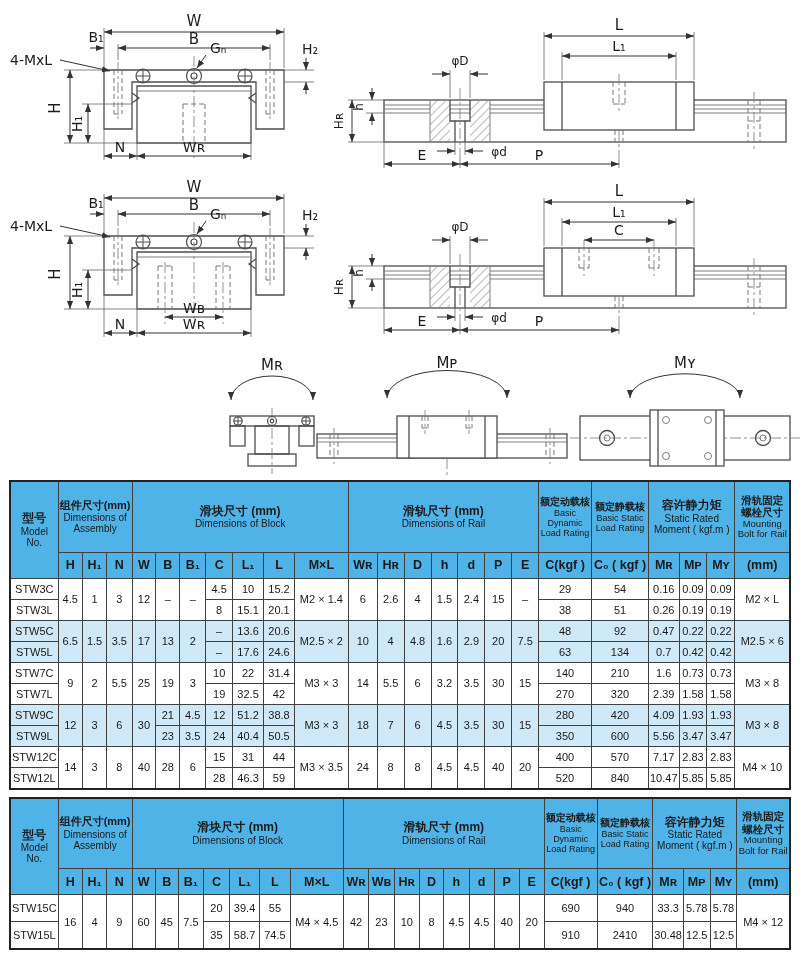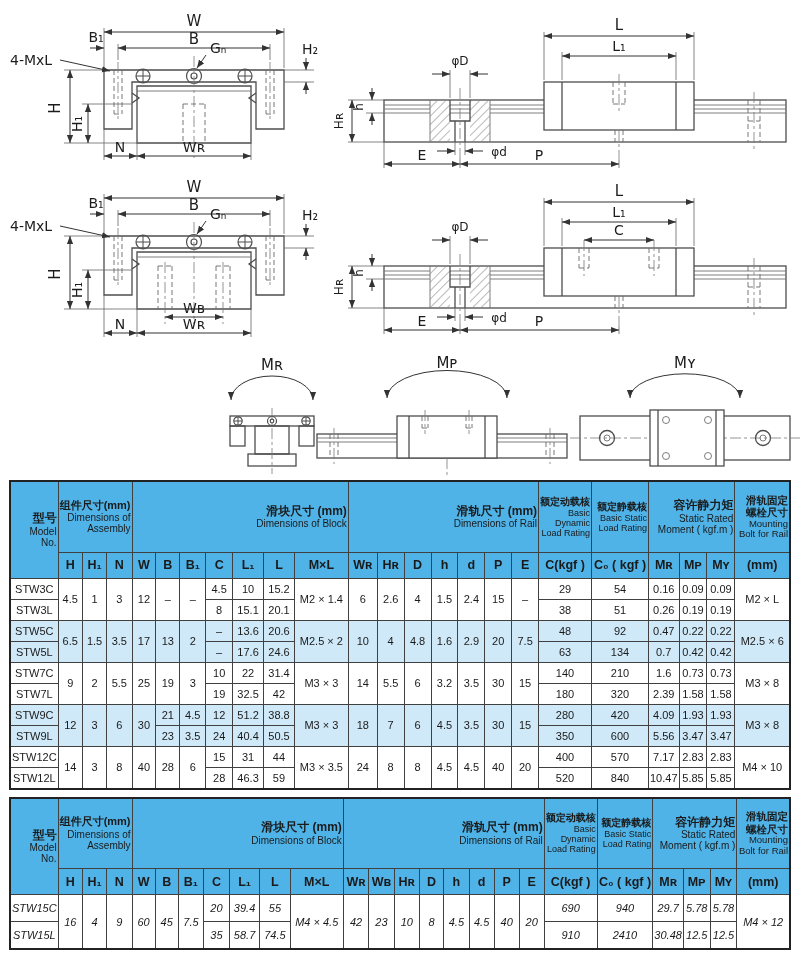--- a/index.html
+++ b/index.html
@@ -21,33 +21,33 @@
   .scr circle{fill:none;stroke:#4d4d4d;stroke-width:1.2;}
   .scr line{stroke:#4d4d4d;stroke-width:1;}
   .lbl{fill:#1c1c1c;font-family:"DejaVu Sans","Liberation Sans",sans-serif;font-size:14px;text-anchor:middle;}
   .lbs{font-size:12px;}
   .lbm{font-size:15px;}
   .as{text-anchor:start;}
   
   .tables{padding:0 9px;}
   table.spec{border-collapse:collapse;table-layout:fixed;border:2px solid #222;margin:0 auto 7px auto;}
   table.spec th,table.spec td{border:1px solid #404040;overflow:hidden;}
-  table.spec th.gh{background:#4fb3e8;padding:1px 1px;vertical-align:middle;text-align:right;}
+  table.spec th.gh{background:#4fb3e8;padding:1px 1px;vertical-align:middle;text-align:center;}
   table.spec thead tr:first-child{height:71px;}
   .gh .zh{font-size:12px;font-weight:700;line-height:1.2;}
   .gh .en{font-size:10px;font-weight:400;line-height:1.12;}
   th.gh.asm .zh{font-size:11px;white-space:nowrap;}
   th.gh.ld .zh{font-size:10px;white-space:nowrap;}
   th.gh.ld .en{font-size:9px;}
   th.gh.bolt .zh{font-size:10.5px;}
   th.gh.bolt .en{font-size:9.5px;}
   th.ch{background:#4fb3e8;font-size:12.5px;font-weight:700;height:25px;text-align:center;padding:0;white-space:nowrap;}
   table.spec td{font-size:11px;text-align:center;height:20px;padding:0 1px;background:#fff;white-space:nowrap;}
   table.spec tr.shade td{background:#cfe9f8;}
-  table.t2 td{height:26px;font-style:italic;}
+  table.t2 td{height:26px;}
 </style>
 </head>
 <body>
 
 <div class="page">
   <div class="diagrams">
 
     <div class="drow">
 
       <svg width="330" height="166" viewBox="0 0 330 166">
@@ -586,21 +586,21 @@
             <td>1.6</td>
             <td>0.73</td>
             <td>0.73</td>
             <td rowspan="2">M3 × 8</td>
           </tr>
           <tr>
             <td>STW7L</td>
             <td>19</td>
             <td>32.5</td>
             <td>42</td>
-            <td>180</td>
+            <td>270</td>
             <td>320</td>
             <td>2.39</td>
             <td>1.58</td>
             <td>1.58</td>
           </tr>
           <tr class="shade">
             <td>STW9C</td>
             <td rowspan="2">12</td>
             <td rowspan="2">3</td>
             <td rowspan="2">6</td>
@@ -783,21 +783,21 @@
             <td rowspan="2">42</td>
             <td rowspan="2">23</td>
             <td rowspan="2">10</td>
             <td rowspan="2">8</td>
             <td rowspan="2">4.5</td>
             <td rowspan="2">4.5</td>
             <td rowspan="2">40</td>
             <td rowspan="2">20</td>
             <td>690</td>
             <td>940</td>
-            <td>29.7</td>
+            <td>33.3</td>
             <td>5.78</td>
             <td>5.78</td>
             <td rowspan="2">M4 × 12</td>
           </tr>
           <tr>
             <td>STW15L</td>
             <td>35</td>
             <td>58.7</td>
             <td>74.5</td>
             <td>910</td>

